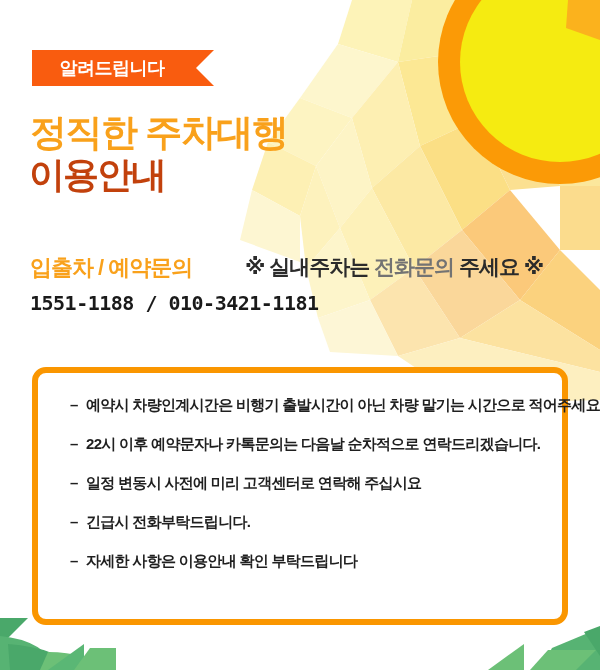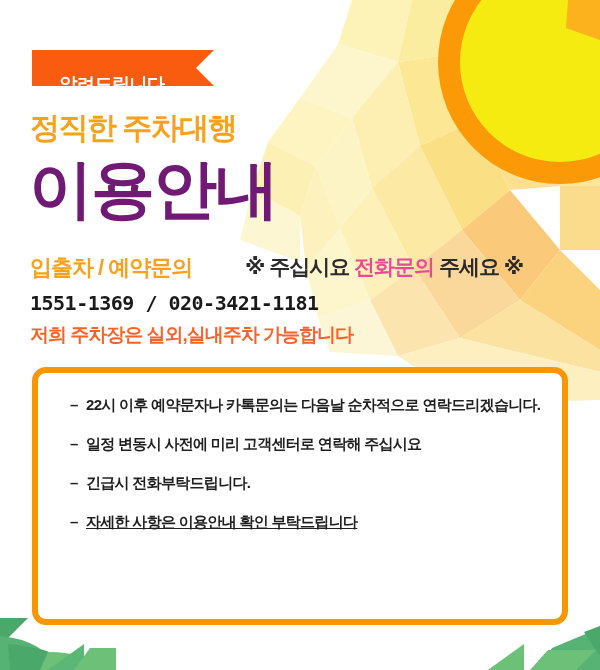--- a/index.html
+++ b/index.html
@@ -50,44 +50,44 @@
     left: 0; top: 0;
     width: 160px; height: 36px;
     display: flex;
     align-items: center;
     justify-content: center;
     color: #ffffff;
     font-size: 18px;
     font-weight: bold;
     letter-spacing: -0.5px;
     white-space: nowrap;
-    margin-top: 16px;
   }
 
   
   .headline-sub {
     position: absolute;
     left: 30px;
     top: 108px;
-    font-size: 30px;
+    font-size: 37px;
     font-weight: bold;
     color: #f9a11b;
     letter-spacing: -1.5px;
     white-space: nowrap;
   }
   .headline-main {
     position: absolute;
     left: 29px;
     top: 157px;
-    font-size: 64px;
-    font-weight: bold;
-    color: #701a75;
+    font-size: 36px;
+    font-weight: bold;
+    color: #c2410c;
     letter-spacing: -2px;
     line-height: 1;
     white-space: nowrap;
+    font-family: Liberation Serif, serif;
   }
 
   
   .contact-label {
     position: absolute;
     left: 30px;
     top: 253px;
     font-size: 22px;
     font-weight: bold;
     color: #f9a11b;
@@ -97,21 +97,21 @@
   .notice-line {
     position: absolute;
     left: 245px;
     top: 253px;
     font-size: 21px;
     font-weight: bold;
     color: #2b2b2b;
     letter-spacing: -1px;
     white-space: nowrap;
   }
-  .notice-line .hl-green { color: #ec4899; }
+  .notice-line .hl-green { color: #737373; }
 
   .phone-line {
     position: absolute;
     left: 30px;
     top: 291px;
     font-size: 20px;
     font-weight: bold;
     color: #1a1a1a;
     font-family: "DejaVu Sans Mono", "Liberation Mono", monospace;
     letter-spacing: -0.5px;
@@ -155,21 +155,21 @@
     padding-left: 16px;
     white-space: nowrap;
   }
   .bullet-item::before {
     content: "–";
     position: absolute;
     left: 0;
     top: 0;
     color: #1f1f1f;
   }
-  .bullet-item:last-child { margin-bottom: 12px; text-decoration: underline; }
+  .bullet-item:last-child { margin-bottom: 12px; }
 </style>
 </head>
 <body>
 
 <div id="poster">
 
   <svg id="bg-art" viewBox="0 0 600 670">
 
     <g>
       <polygon points="352,0 412,0 398,62 338,44" fill="#fdf3b8"></polygon>
@@ -239,31 +239,31 @@
     <div class="ribbon-label">알려드립니다</div>
   </div>
 
   <div class="headline-sub">정직한 주차대행</div>
   <div class="headline-main">이용안내</div>
 
   <div class="contact-label">입출차 / 예약문의</div>
 
   <div class="notice-line">
     <span>※</span>
-    <span>주십시요</span>
+    <span>실내주차는</span>
     <span class="hl-green">전화문의</span>
     <span>주세요</span>
     <span>※</span>
   </div>
 
-  <div class="phone-line">1551-1369 / 020-3421-1181</div>
-  <div class="tagline">저희 주차장은 실외,실내주차 가능합니다</div>
+  <div class="phone-line">1551-1188 / 010-3421-1181</div>
 
   <div class="notice-box">
     <ul class="bullet-list">
+      <li class="bullet-item">예약시 차량인계시간은 비행기 출발시간이 아닌 차량 맡기는 시간으로 적어주세요</li>
       <li class="bullet-item">22시 이후 예약문자나 카톡문의는 다음날 순차적으로 연락드리겠습니다.</li>
       <li class="bullet-item">일정 변동시 사전에 미리 고객센터로 연락해 주십시요</li>
       <li class="bullet-item">긴급시 전화부탁드립니다.</li>
       <li class="bullet-item">자세한 사항은 이용안내 확인 부탁드립니다</li>
     </ul>
   </div>
 
 </div>
 
 </body></html>

